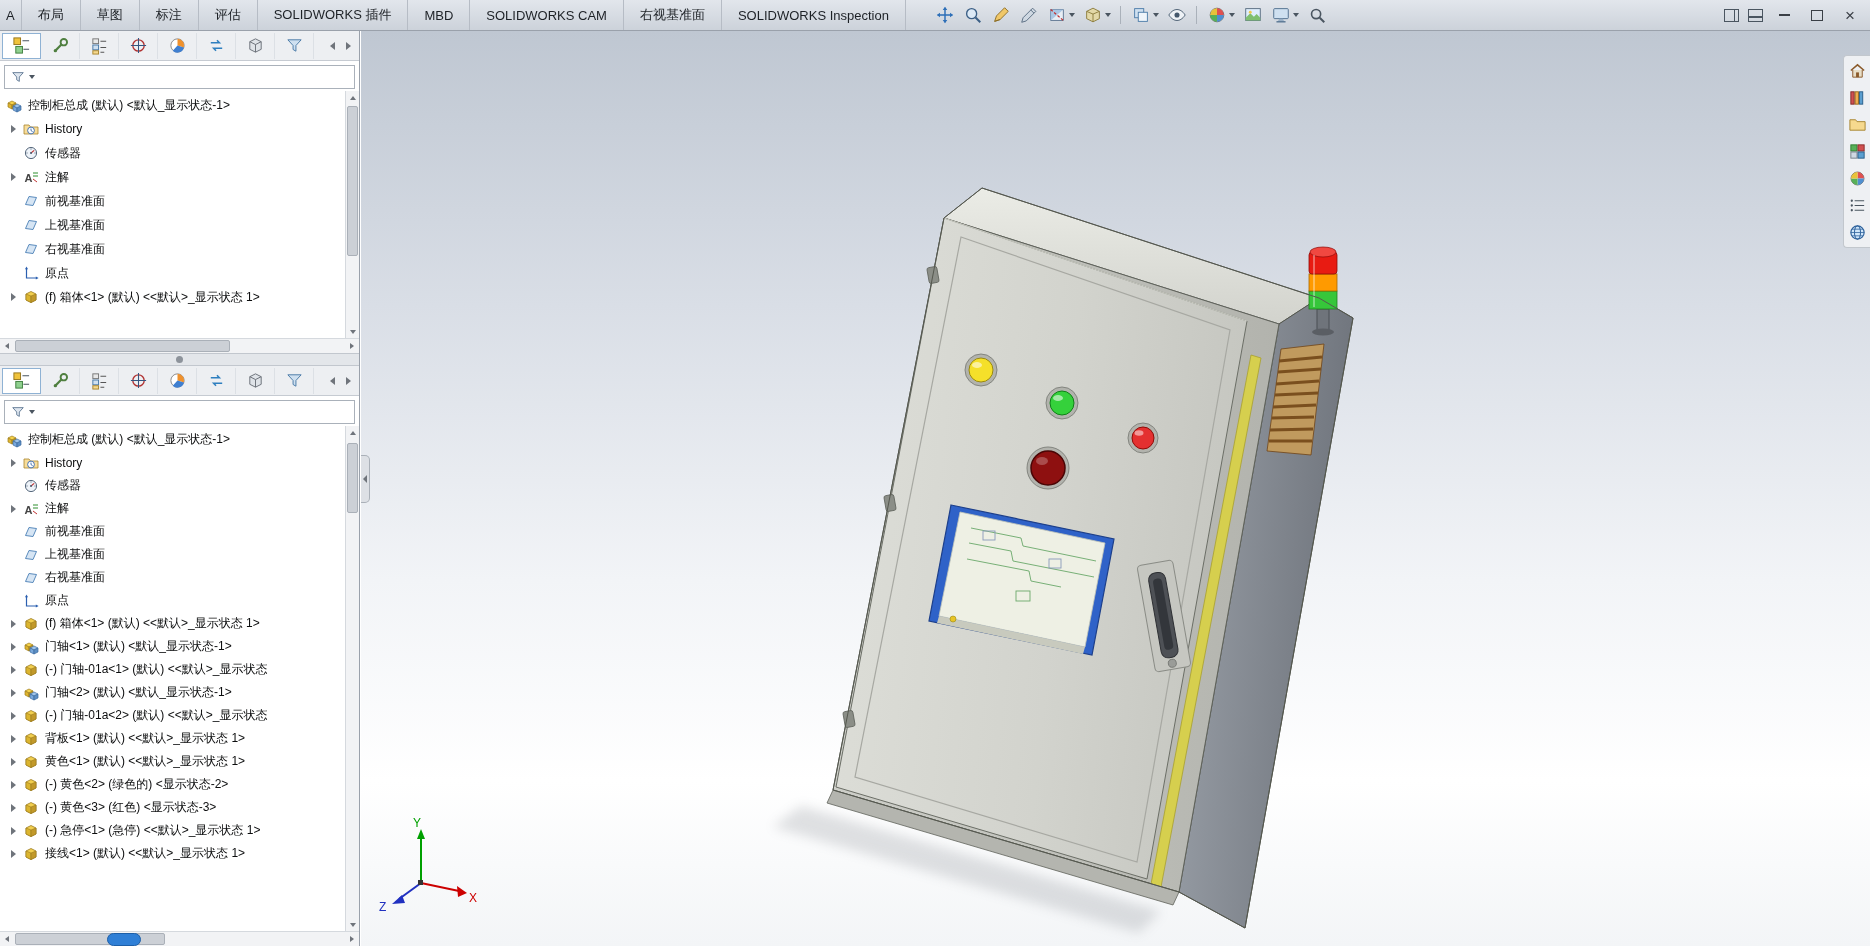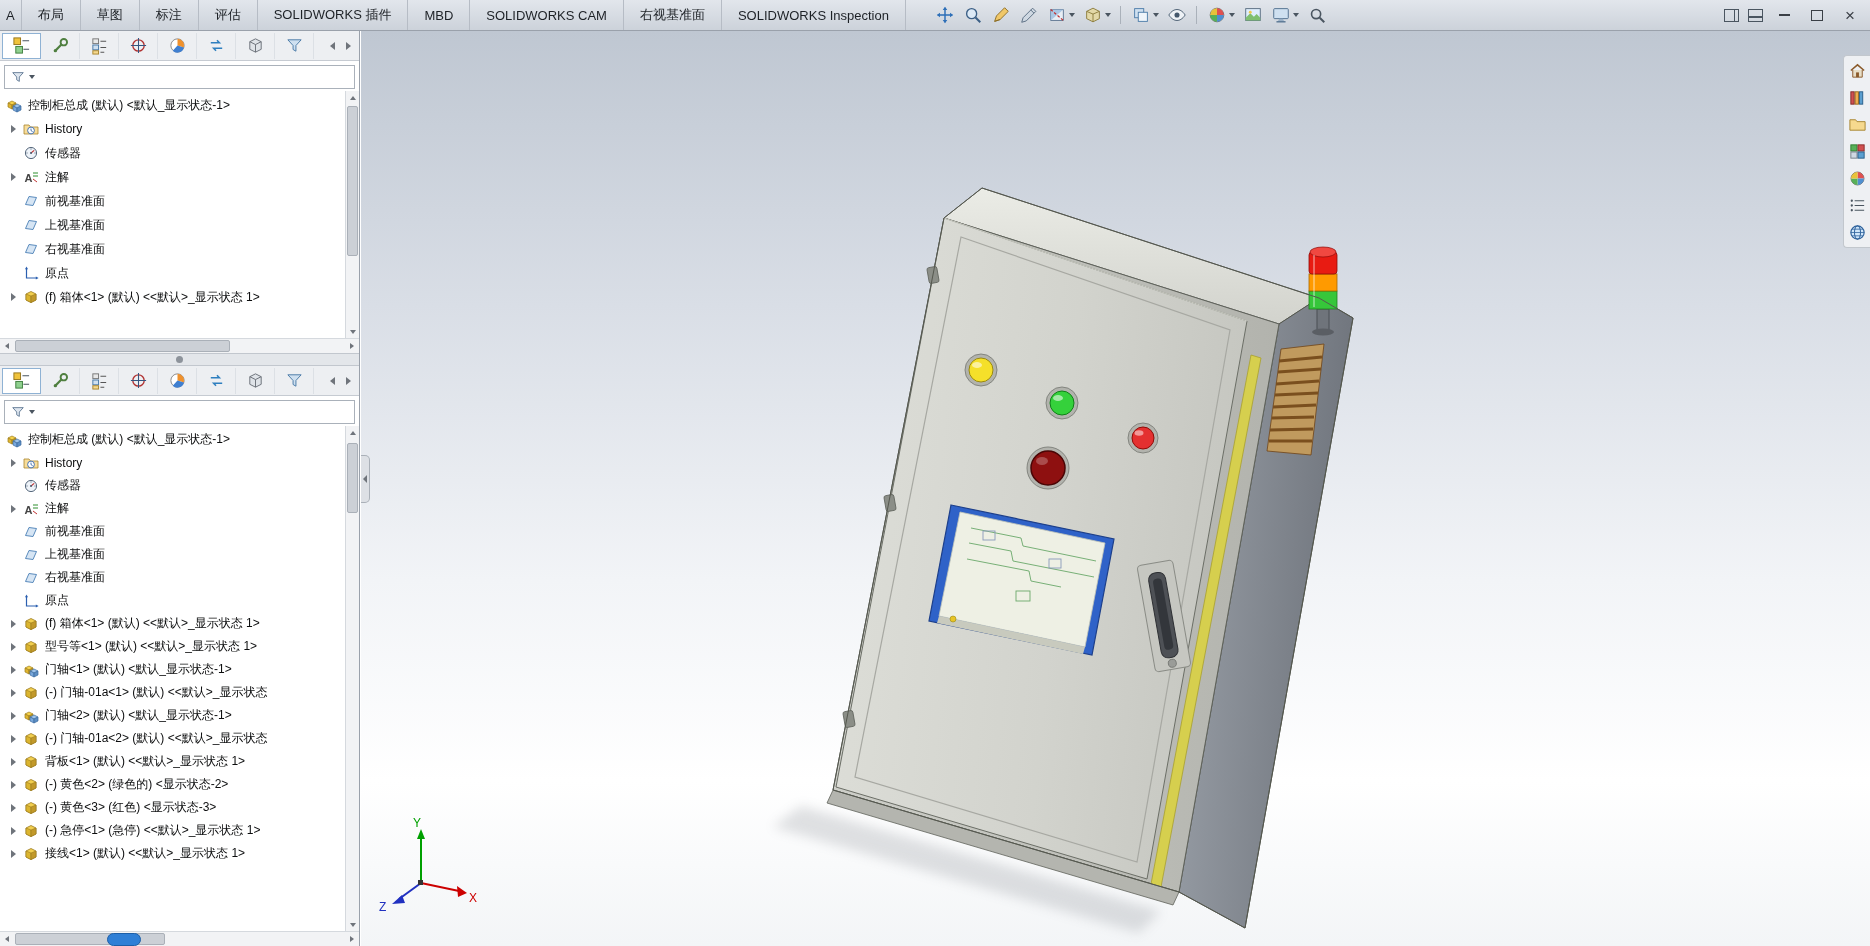--- a/index.html
+++ b/index.html
@@ -650,31 +650,20 @@
                   <path d="M3 5l5 2v6.5L3 11z" fill="#dcb52f" stroke="#99781e" stroke-width=".6"></path>
                   <path d="M13 5l-5 2v6.5l5-2.5z" fill="#c2992a" stroke="#99781e" stroke-width=".6"></path>
                 </svg>
               </span>
               <span class="tlabel">(f) 箱体&lt;1&gt; (默认) &lt;&lt;默认&gt;_显示状态 1&gt;</span>
             </div>
             <div class="trow">
               <span class="arr"></span>
               <span class="tico">
                 <svg viewBox="0 0 16 16">
-                  <path d="M3 5l5-2.5L13 5v6l-5 2.5L3 11z" fill="#f2cf4f" stroke="#99781e" stroke-width=".8"></path>
-                  <path d="M3 5l5 2v6.5L3 11z" fill="#dcb52f" stroke="#99781e" stroke-width=".6"></path>
-                  <path d="M13 5l-5 2v6.5l5-2.5z" fill="#c2992a" stroke="#99781e" stroke-width=".6"></path>
-                </svg>
-              </span>
-              <span class="tlabel">型号等&lt;1&gt; (默认) &lt;&lt;默认&gt;_显示状态 1&gt;</span>
-            </div>
-            <div class="trow">
-              <span class="arr"></span>
-              <span class="tico">
-                <svg viewBox="0 0 16 16">
                   <path d="M2 6l4-2 4 2-4 2z" fill="#f6d24a" stroke="#9c7c1e" stroke-width=".7"></path>
                   <path d="M2 6v4l4 2V8z" fill="#e0b52e" stroke="#9c7c1e" stroke-width=".7"></path>
                   <path d="M10 6v4l-4 2V8z" fill="#c79a1f" stroke="#9c7c1e" stroke-width=".7"></path>
                   <path d="M7 9l4-2 4 2-4 2z" fill="#9fc4ea" stroke="#3c6ca0" stroke-width=".7"></path>
                   <path d="M7 9v4l4 2v-4z" fill="#7aa9dc" stroke="#3c6ca0" stroke-width=".7"></path>
                   <path d="M15 9v4l-4 2v-4z" fill="#5d8fc4" stroke="#3c6ca0" stroke-width=".7"></path>
                 </svg>
               </span>
               <span class="tlabel">门轴&lt;1&gt; (默认) &lt;默认_显示状态-1&gt;</span>
             </div>
@@ -717,20 +706,31 @@
             <div class="trow">
               <span class="arr"></span>
               <span class="tico">
                 <svg viewBox="0 0 16 16">
                   <path d="M3 5l5-2.5L13 5v6l-5 2.5L3 11z" fill="#f2cf4f" stroke="#99781e" stroke-width=".8"></path>
                   <path d="M3 5l5 2v6.5L3 11z" fill="#dcb52f" stroke="#99781e" stroke-width=".6"></path>
                   <path d="M13 5l-5 2v6.5l5-2.5z" fill="#c2992a" stroke="#99781e" stroke-width=".6"></path>
                 </svg>
               </span>
               <span class="tlabel">背板&lt;1&gt; (默认) &lt;&lt;默认&gt;_显示状态 1&gt;</span>
+            </div>
+            <div class="trow">
+              <span class="arr"></span>
+              <span class="tico">
+                <svg viewBox="0 0 16 16">
+                  <path d="M3 5l5-2.5L13 5v6l-5 2.5L3 11z" fill="#f2cf4f" stroke="#99781e" stroke-width=".8"></path>
+                  <path d="M3 5l5 2v6.5L3 11z" fill="#dcb52f" stroke="#99781e" stroke-width=".6"></path>
+                  <path d="M13 5l-5 2v6.5l5-2.5z" fill="#c2992a" stroke="#99781e" stroke-width=".6"></path>
+                </svg>
+              </span>
+              <span class="tlabel">黄色&lt;1&gt; (默认) &lt;&lt;默认&gt;_显示状态 1&gt;</span>
             </div>
             <div class="trow">
               <span class="arr"></span>
               <span class="tico">
                 <svg viewBox="0 0 16 16">
                   <path d="M3 5l5-2.5L13 5v6l-5 2.5L3 11z" fill="#f2cf4f" stroke="#99781e" stroke-width=".8"></path>
                   <path d="M3 5l5 2v6.5L3 11z" fill="#dcb52f" stroke="#99781e" stroke-width=".6"></path>
                   <path d="M13 5l-5 2v6.5l5-2.5z" fill="#c2992a" stroke="#99781e" stroke-width=".6"></path>
                 </svg>
               </span>

